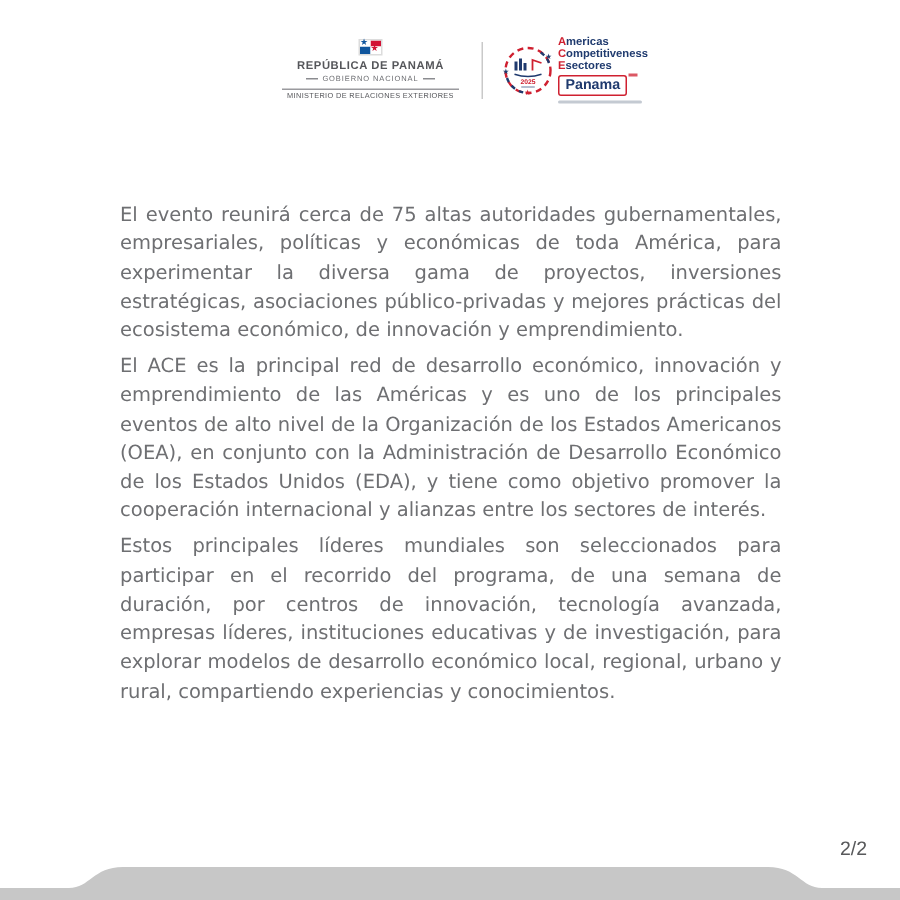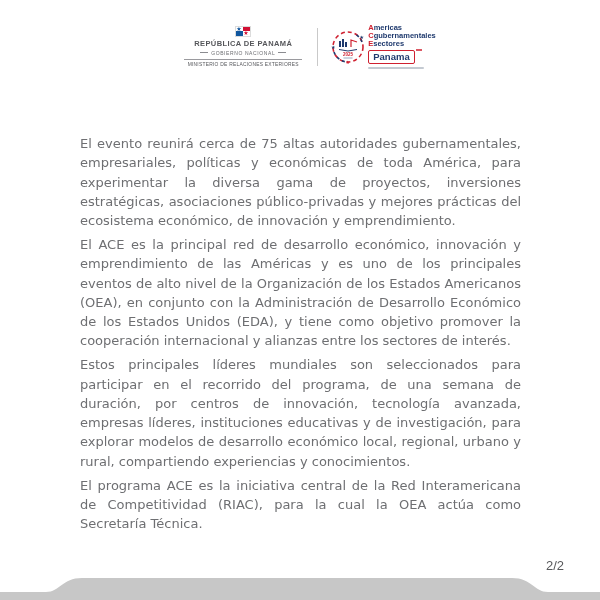--- a/index.html
+++ b/index.html
@@ -59,21 +59,21 @@
   .content p{
     margin:0 0 4.5px 0;
     font-family:"DejaVu Sans", sans-serif;
     font-size:13px;line-height:19.3px;
     color:var(--body-text,#6e6f72);
     text-align:justify;text-align-last:left;
   }
 
   
   .page-number{
-    position:absolute;right:36px;bottom:27px;
+    position:absolute;right:22px;bottom:27px;
     font-size:13px;color:#58595b;font-family:"Liberation Sans",sans-serif;margin-top:37px;
   }
   .ribbon{position:absolute;left:0;bottom:0;width:600px;height:22px;display:block;}
 </style>
 </head>
 <body>
 
 <div class="page">
 
   <div class="header">
@@ -112,33 +112,32 @@
         <path d="M20 17 V10 L26 12" fill="none" stroke="#cf2030" stroke-width="1.2"></path>
         <path d="M8 19.5 Q17 22.5 26 19.5" fill="none" stroke="#1f3a6e" stroke-width="1"></path>
         <text x="17" y="26" font-size="4.5" font-weight="bold" fill="#cf2030" text-anchor="middle" font-family="Liberation Sans, sans-serif">2025</text>
         <rect x="12.5" y="27.5" width="9" height="1" fill="#1f3a6e" opacity=".45"></rect>
         <text x="0" y="19" font-size="5" fill="#1f3a6e" font-family="DejaVu Sans, sans-serif">★</text>
         <text x="14.5" y="33.5" font-size="5" fill="#cf2030" font-family="DejaVu Sans, sans-serif">★</text>
         <text x="28.5" y="9" font-size="5" fill="#1f3a6e" font-family="DejaVu Sans, sans-serif">★</text>
       </svg>
       <div class="ace-text">
         <div class="ace-line"><span class="init">A</span><span class="rest">mericas</span></div>
-        <div class="ace-line"><span class="init">C</span><span class="rest">gubernamentales</span></div>
+        <div class="ace-line"><span class="init">C</span><span class="rest">ompetitiveness</span></div>
         <div class="ace-line"><span class="init">E</span><span class="rest">sectores</span></div>
         <div class="ace-country">Panama<span class="ace-accent"></span></div>
         <div class="ace-tagline"></div>
       </div>
     </div>
   </div>
 
   <div class="content">
     <p>El evento reunirá cerca de 75 altas autoridades gubernamentales, empresariales, políticas y económicas de toda América, para experimentar la diversa gama de proyectos, inversiones estratégicas, asociaciones público-privadas y mejores prácticas del ecosistema económico, de innovación y emprendimiento.</p>
     <p>El ACE es la principal red de desarrollo económico, innovación y emprendimiento de las Américas y es uno de los principales eventos de alto nivel de la Organización de los Estados Americanos (OEA), en conjunto con la Administración de Desarrollo Económico de los Estados Unidos (EDA), y tiene como objetivo promover la cooperación internacional y alianzas entre los sectores de interés.</p>
     <p>Estos principales líderes mundiales son seleccionados para participar en el recorrido del programa, de una semana de duración, por centros de innovación, tecnología avanzada, empresas líderes, instituciones educativas y de investigación, para explorar modelos de desarrollo económico local, regional, urbano y rural, compartiendo experiencias y conocimientos.</p>
-    <p>El programa ACE es la iniciativa central de la Red Interamericana de Competitividad (RIAC), para la cual la OEA actúa como Secretaría Técnica.</p>
   </div>
 
   <div class="page-number">2/2</div>
   <svg class="ribbon" viewBox="0 0 600 22" preserveAspectRatio="none">
     <path d="M0 14 H46 C60 14 62 0 82 0 H512 C532 0 534 14 548 14 H600 V22 H0 Z" fill="#c7c7c7"></path>
   </svg>
 
 </div>
 
 </body></html>

